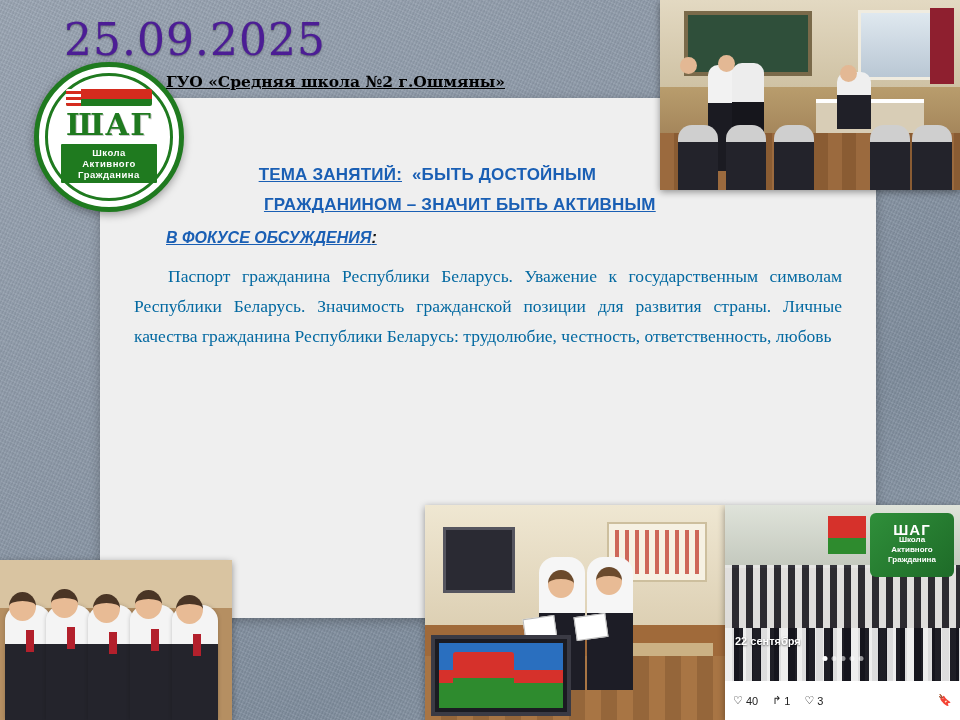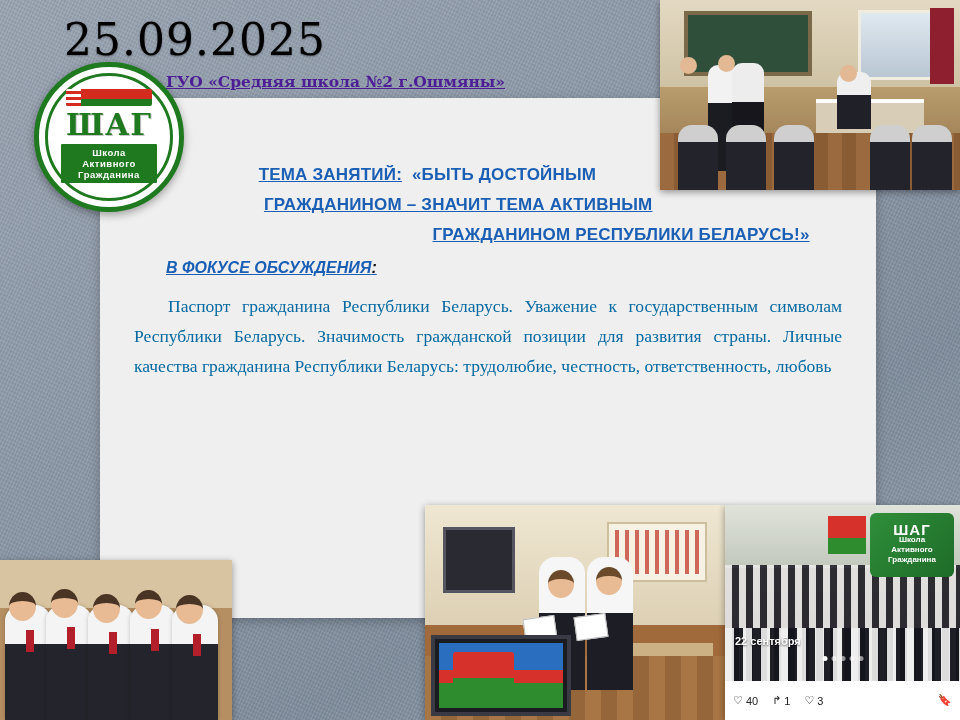--- a/index.html
+++ b/index.html
@@ -13,21 +13,21 @@
     position:absolute;inset:0;
     background:
       repeating-linear-gradient(115deg, rgba(255,255,255,.055) 0px, rgba(255,255,255,.055) 1px, rgba(0,0,0,.035) 2px, rgba(0,0,0,.035) 3px),
       repeating-linear-gradient(25deg, rgba(255,255,255,.04) 0px, rgba(255,255,255,.04) 1px, rgba(0,0,0,.03) 2px, rgba(0,0,0,.03) 4px),
       linear-gradient(150deg,#9aa5b3 0%,#8e9aa9 35%,#7f8d9d 70%,#93a0ae 100%);
   }
   
   .date{
     position:absolute;left:64px;top:14px;
     font-family:"DejaVu Serif", serif;
-    font-size:44px;letter-spacing:1px;color:#000000;
+    font-size:44px;letter-spacing:1px;color:#4c1d95;
     font-weight:400;
     text-shadow:0 1px 2px rgba(0,0,0,.35);
   }
   
   .ribbon{
     position:absolute;left:105px;top:158px;width:118px;height:42px;
     background:linear-gradient(180deg,#3f8a2e 0%,#2f6d22 100%);
     transform:skewX(-2deg);
     box-shadow:0 2px 3px rgba(0,0,0,.3);
   }
@@ -70,21 +70,21 @@
     margin-top:4px;width:96px;background:#1f7a1f;color:#fff;
     font-size:9.5px;font-weight:bold;line-height:11px;
     padding:3px 0;text-align:center;letter-spacing:.5px;
     border-radius:1px;
   }
   .logo-sub span{display:block;}
   
   .school{
     position:absolute;left:166px;top:72px;
     font-family:"DejaVu Serif", serif;
-    font-weight:bold;font-size:15.5px;color:#4c1d95;
+    font-weight:bold;font-size:15.5px;color:#000000;
     text-decoration:underline;
     z-index:7;
   }
   
   .panel{
     position:absolute;left:100px;top:98px;width:776px;height:520px;
     background:#efefef;
     box-shadow:0 3px 10px rgba(0,0,0,.25);
     z-index:2;
   }
@@ -195,22 +195,21 @@
 <div class="bg"></div>
 
 <div class="date">25.09.2025</div>
 
 <div class="ribbon"></div>
 
 <div class="panel">
   <div class="panel-inner">
     <div class="theme">
       <span class="theme-l1"><span class="underline-fill">____</span><span class="u">ТЕМА ЗАНЯТИЙ:</span>&nbsp;&nbsp;<span>«БЫТЬ ДОСТОЙНЫМ</span></span>
-      <span class="theme-l2"><span class="underline-fill">______</span><span class="u">ГРАЖДАНИНОМ  –  ЗНАЧИТ  ТЕМА  АКТИВНЫМ</span></span>
-      <span class="theme-l3"><span class="underline-fill">________________</span><span class="u">ГРАЖДАНИНОМ  РЕСПУБЛИКИ  БЕЛАРУСЬ!»</span></span>
+      <span class="theme-l2"><span class="underline-fill">______</span><span class="u">ГРАЖДАНИНОМ  –  ЗНАЧИТ  БЫТЬ  АКТИВНЫМ</span></span>
     </div>
 
 
     <div class="focus">
       <span>В ФОКУСЕ ОБСУЖДЕНИЯ</span><span class="focus-colon">:</span>
     </div>
 
     <div class="body-text">Паспорт гражданина Республики Беларусь. Уважение к государственным символам Республики Беларусь. Значимость гражданской позиции для развития страны. Личные качества гражданина Республики Беларусь: трудолюбие, честность, ответственность, любовь</div>
   </div>
 </div>

